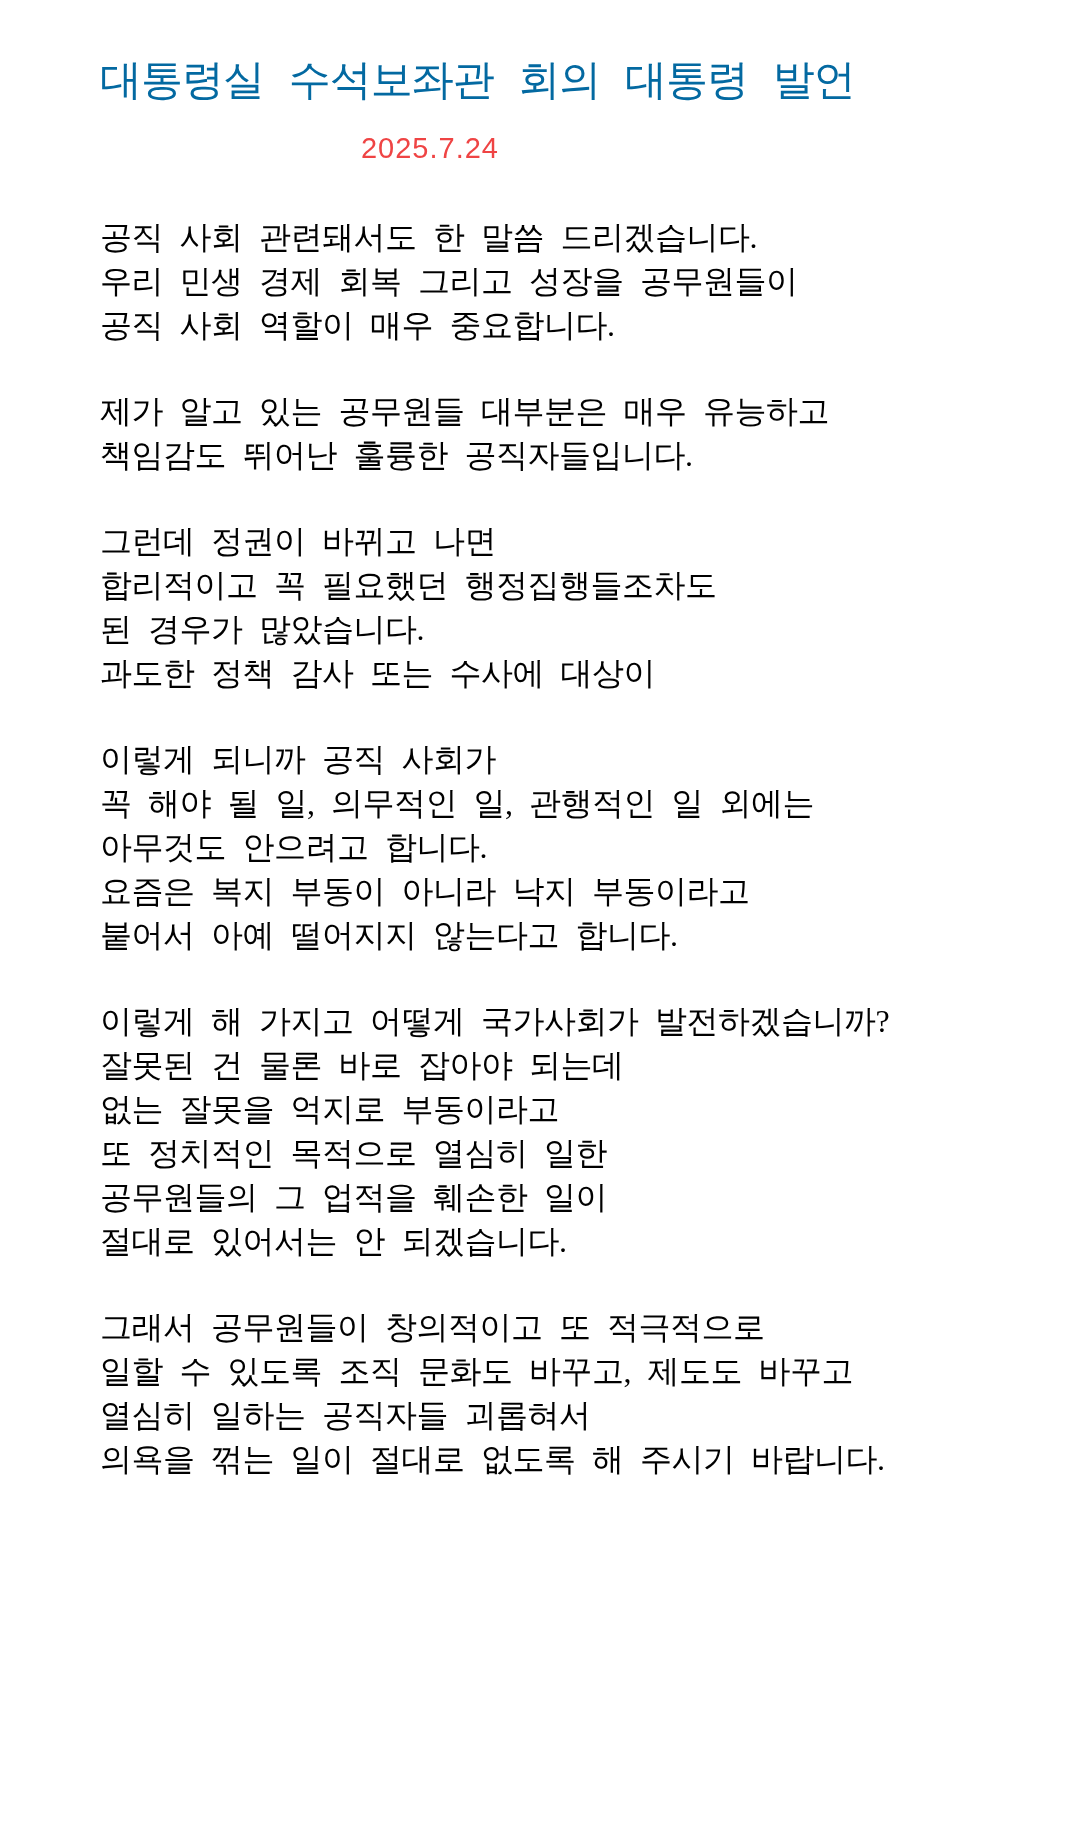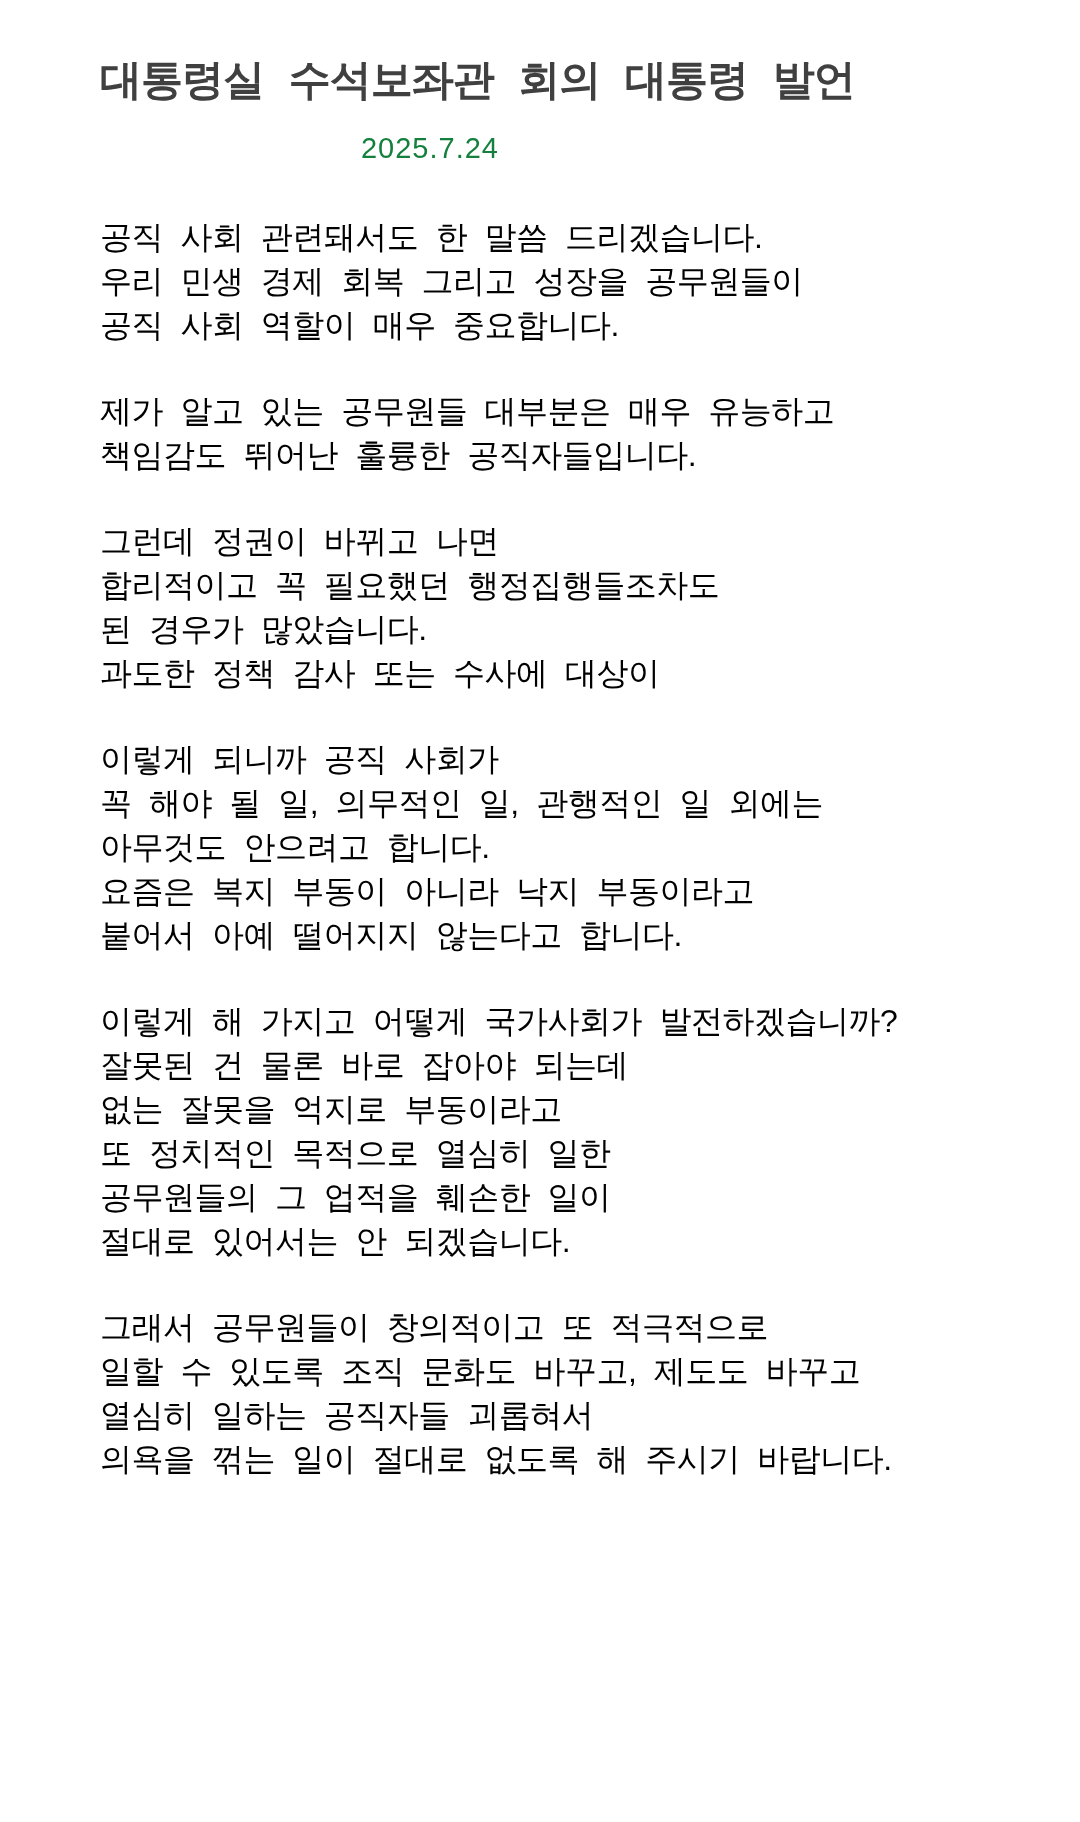--- a/index.html
+++ b/index.html
@@ -17,42 +17,43 @@
   .page {
     box-sizing: border-box;
     width: 1080px;
     height: 1822px;
     padding: 52px 30px 0 100px;
     background: #ffffff;
   }
   .title {
     margin: 0;
     font-size: 42px;
-    font-weight: 700;
+    font-weight: 400;
     letter-spacing: -1px;
     word-spacing: 14px;
-    color: #404040;
+    color: #0369a1;
     white-space: nowrap;
   }
   .date {
     margin-top: 24px;
     width: 660px;
     text-align: center;
     font-size: 29px;
     font-weight: 400;
-    color: #15803d;
+    color: #ef4444;
     letter-spacing: 1px;
   }
   .doc-body {
     margin-top: 50px;
     font-size: 32px;
     font-weight: 400;
   }
   .paragraph {
     margin: 0 0 42px 0;
+    font-family: Liberation Serif, serif;
   }
   .line {
     line-height: 44px;
     letter-spacing: -0.5px;
     word-spacing: 9px;
     white-space: nowrap;
   }
 </style>
 </head>
 <body>

